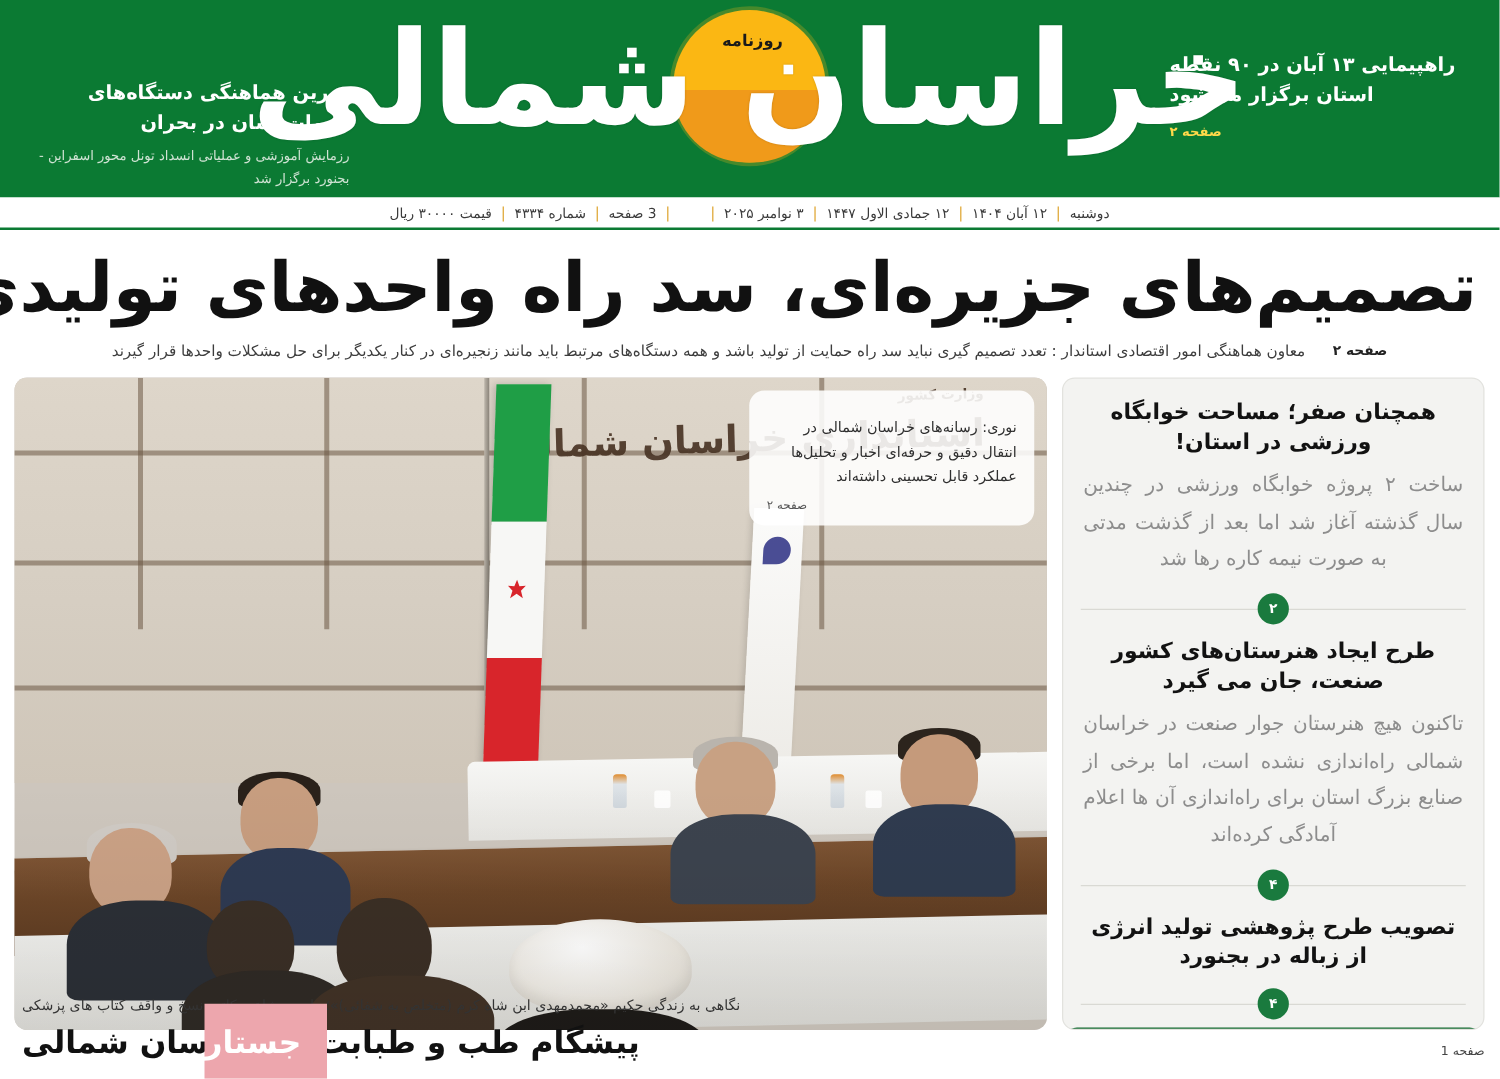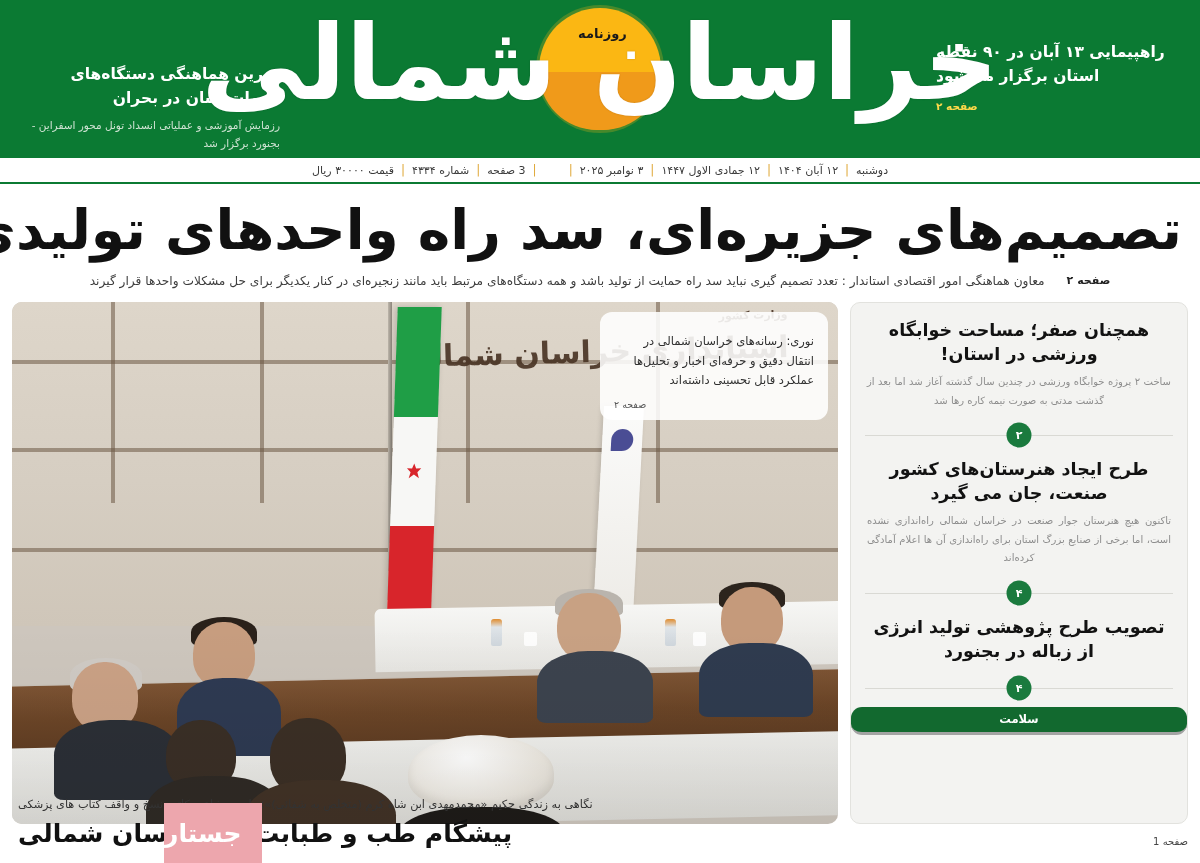--- a/index.html
+++ b/index.html
@@ -159,21 +159,21 @@
     overflow: hidden;
   }
   .side-item { padding: 6px 2px 2px 2px; }
   .side-title {
     font-size: 17.5px; font-weight: bold; line-height: 1.35;
     color: #121212; text-align: center; letter-spacing: -0.4px;
   }
   .side-title.small { font-size: 16.5px; }
   .side-desc {
     margin-top: 7px;
-    font-size: 10px; line-height: 1.85;
+    font-size: 16px; line-height: 1.85;
     color: #8d8d8d; text-align: justify; text-align-last: center;
   }
   .side-sep {
     position: relative;
     height: 30px; margin: 8px 0 2px 0;
   }
   .side-sep::before {
     content: ""; position: absolute;
     left: 0; right: 0; top: 15px;
     border-top: 1px solid #d9d9d4;

